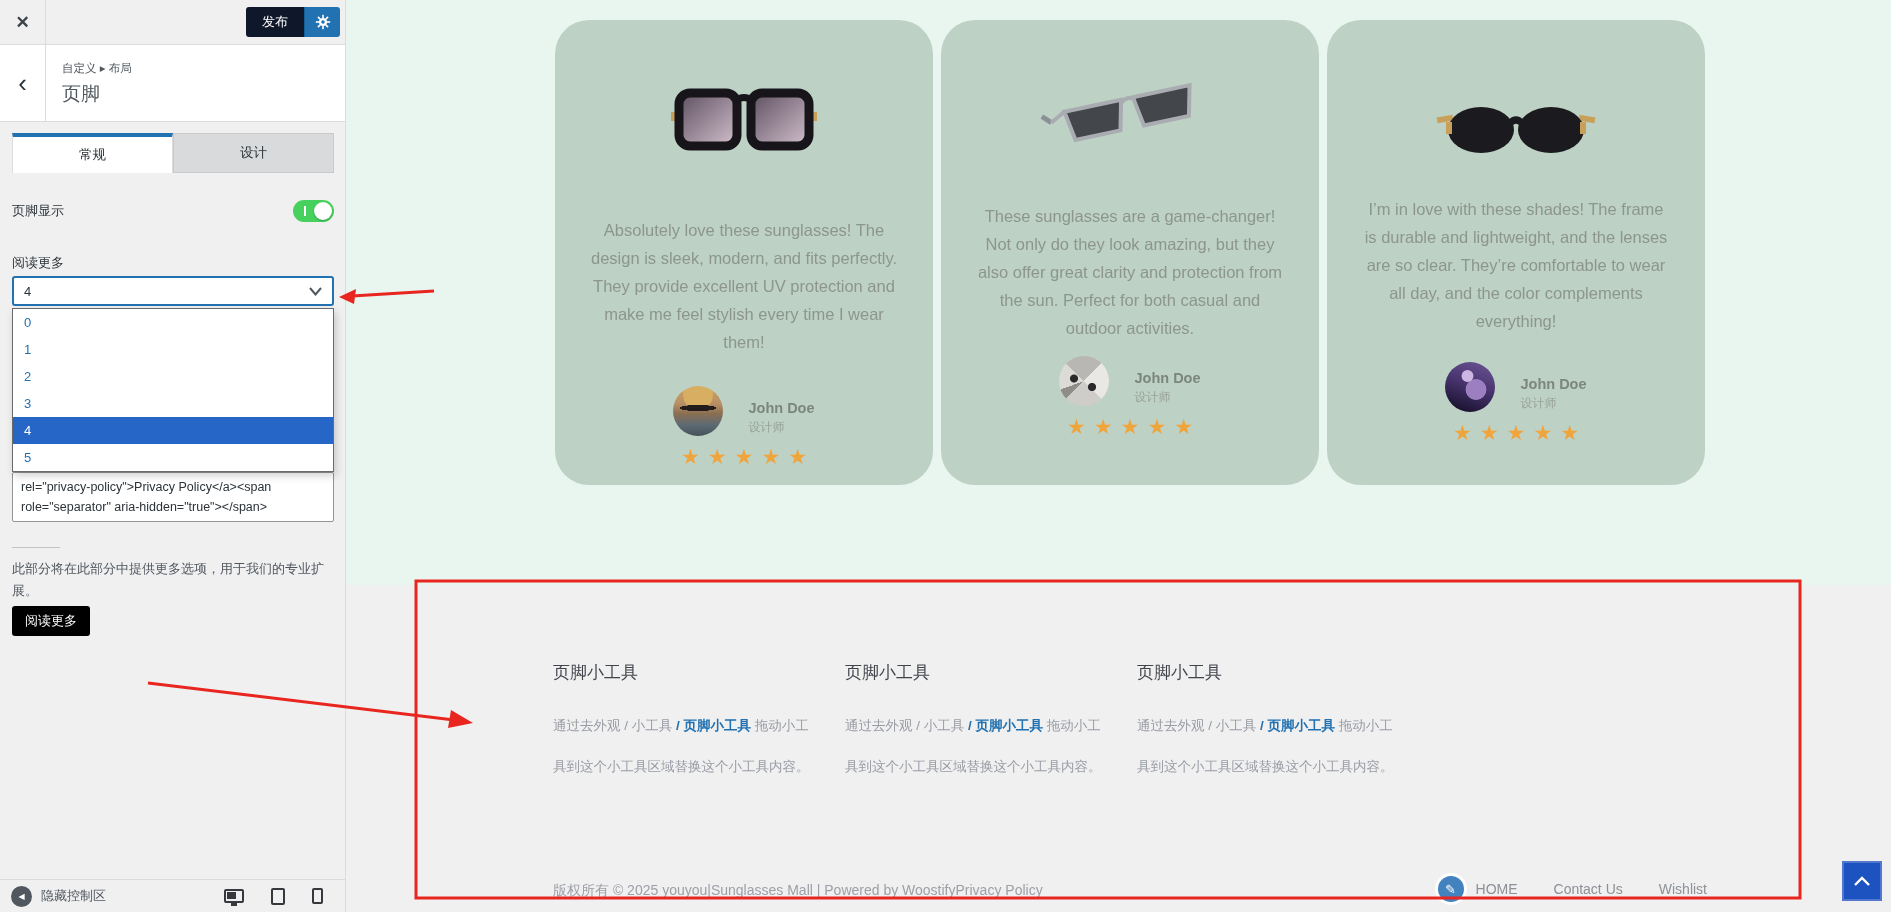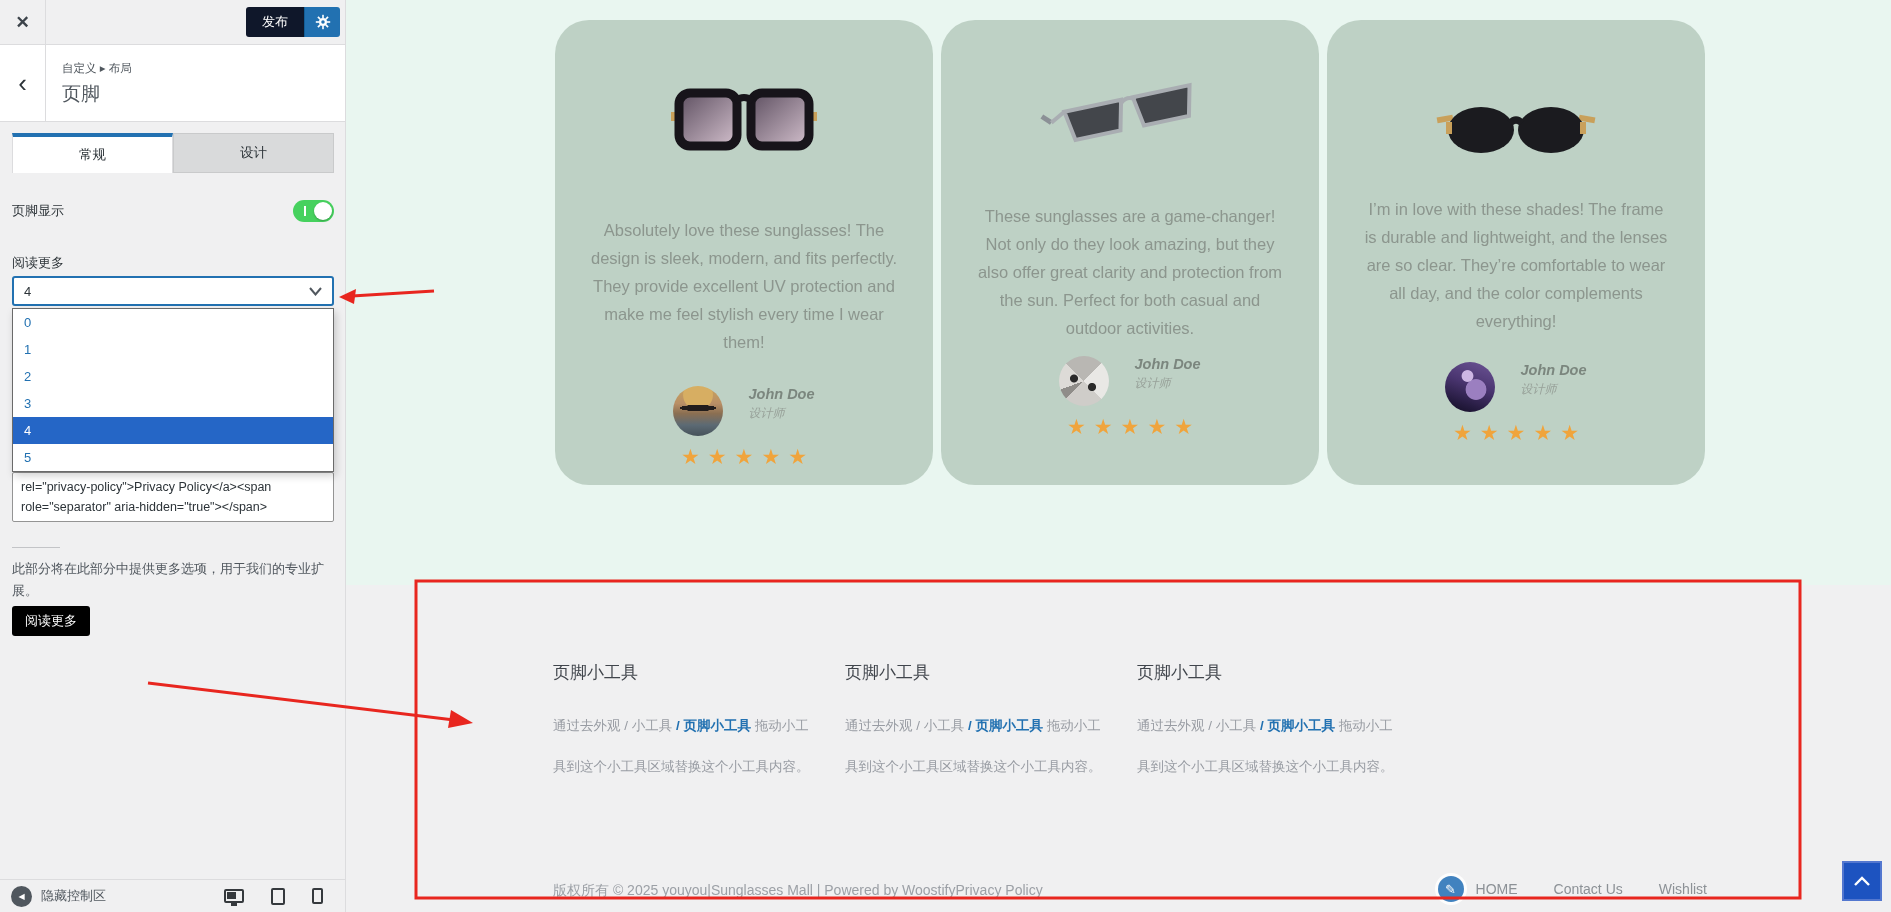--- a/index.html
+++ b/index.html
@@ -50,21 +50,21 @@
   .cards{position:absolute;left:209px;top:20px;display:flex;gap:8px;}
   .card{width:378px;height:465px;background:#bed1c5;border-radius:34px;display:flex;flex-direction:column;align-items:center;}
   .glasses{display:block;}
   .g1{margin-top:64px;}
   .g2{margin-top:48px;}
   .g3{margin-top:78px;}
   .review-text{width:310px;text-align:center;font-size:16.5px;line-height:28px;color:#8c968e;}
   .t1{margin-top:60px;}
   .t2{margin-top:52px;}
   .t3{margin-top:37px;}
-  .author-row{display:flex;align-items:flex-start;gap:25px;font-style:italic;}
+  .author-row{display:flex;align-items:flex-end;gap:25px;}
   .a1{margin-top:30px;} .a2{margin-top:14px;} .a3{margin-top:27px;}
   .avatar{width:50px;height:50px;border-radius:50%;}
   .avatar1{background:radial-gradient(ellipse 60% 10% at 50% 44%,#221d1c 0 60%,transparent 62%),radial-gradient(circle at 50% 18%,#d7ae62 0 30%,transparent 32%),linear-gradient(180deg,#caa35c 0%,#b98f66 35%,#8b6f52 55%,#5c6a74 78%,#46525a 100%);}
   .avatar2{background:radial-gradient(circle at 30% 45%,#2a2a2a 0 8%,transparent 10%),radial-gradient(circle at 66% 62%,#2a2a2a 0 8%,transparent 10%),conic-gradient(from 45deg,#e9e8e5 0 90deg,#cfcdc9 90deg 180deg,#8f8d89 180deg 205deg,#dddbd7 205deg 270deg,#b9b7b3 270deg 360deg);}
   .avatar3{background:radial-gradient(circle at 45% 28%,#cdb6e4 0 12%,transparent 14%),radial-gradient(circle at 62% 55%,#9b7fc0 0 24%,transparent 26%),linear-gradient(200deg,#6d5596 0%,#4a3570 45%,#241a3e 80%,#120d22 100%);}
   .author-name{font-size:14.5px;font-weight:bold;color:#7b867e;}
   .author-role{font-size:12px;color:#98a29a;margin-top:3px;}
   .stars{font-size:21px;color:#f0a43c;letter-spacing:8px;margin-top:9px;text-indent:8px;}
 
   .footer-area{position:absolute;left:0;top:585px;width:100%;height:327px;background:#f0f0f1;}

